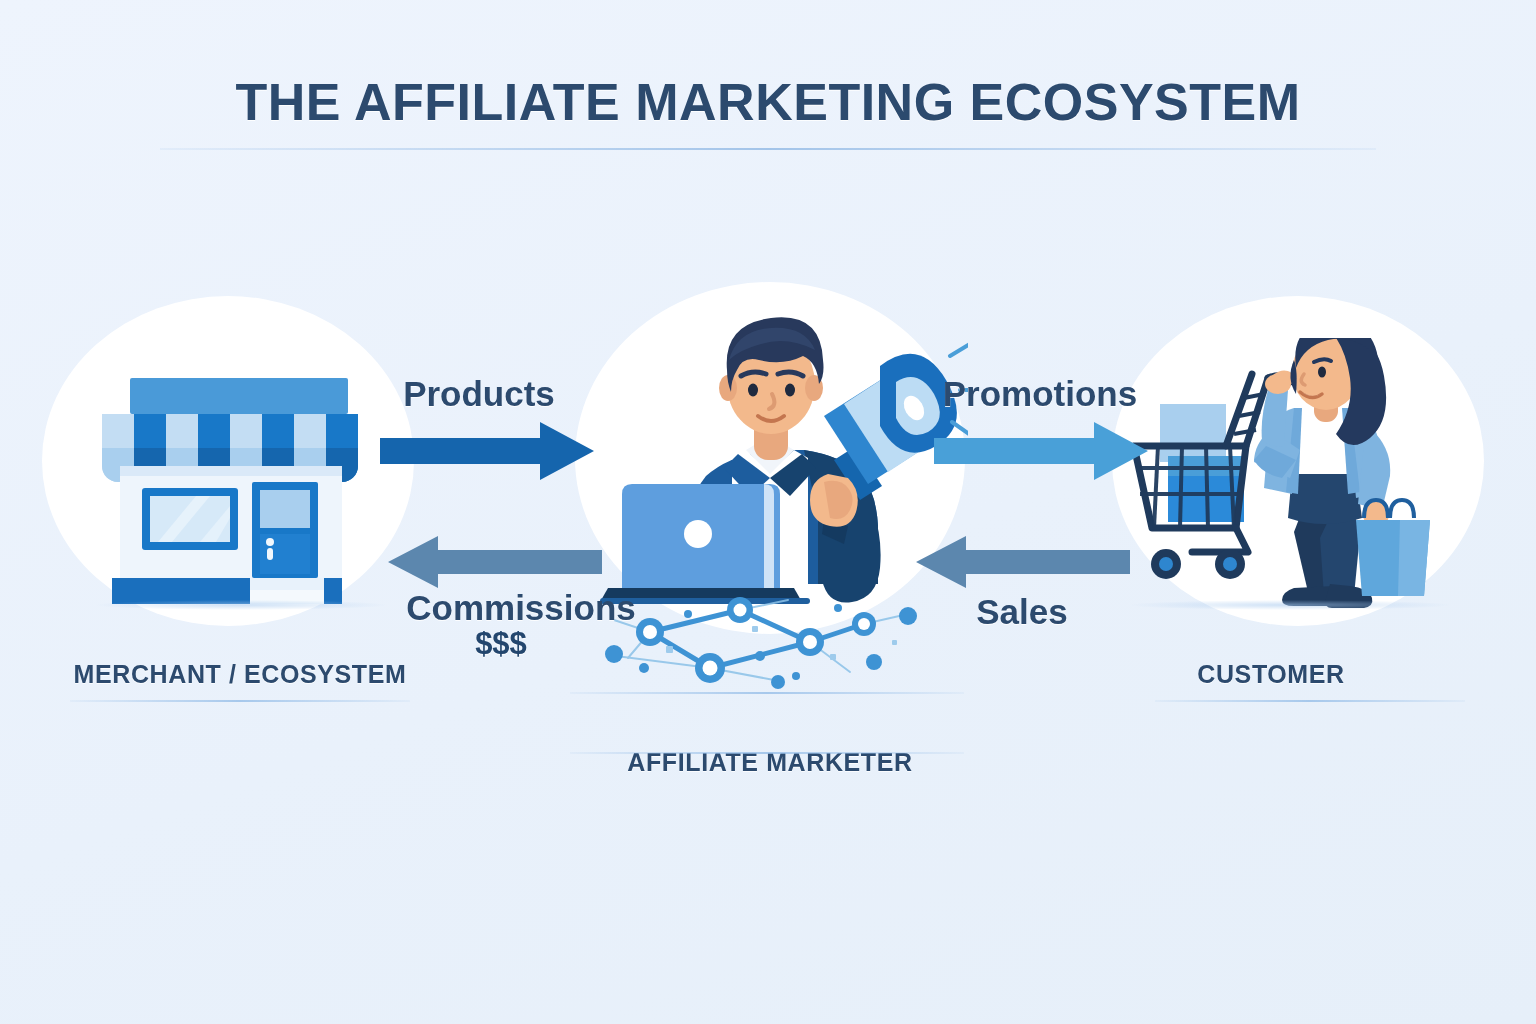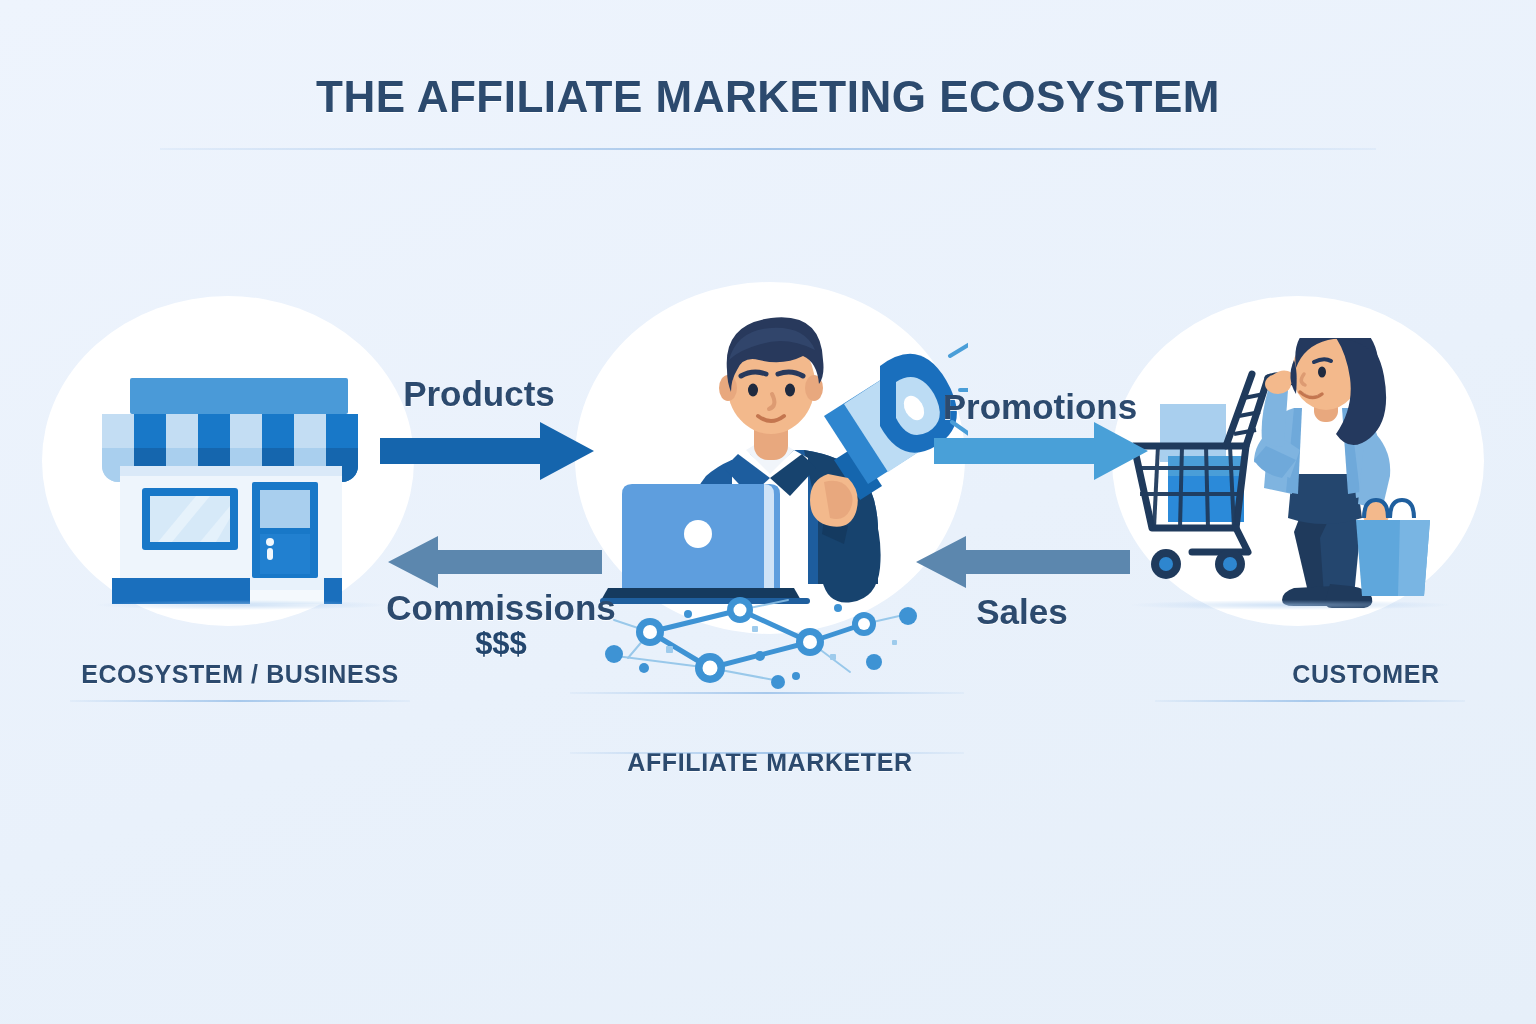--- a/index.html
+++ b/index.html
@@ -16,21 +16,21 @@
     font-family: "Liberation Sans", sans-serif;
   }
 
   
   .title {
     position: absolute;
     top: 72px;
     left: 0;
     width: 100%;
     text-align: center;
-    font-size: 44px;
+    font-size: 52px;
     font-weight: bold;
     letter-spacing: 0.5px;
     color: #2c4a6e;
     text-shadow: 0 1px 0 rgba(255,255,255,0.85);
   }
   .title-rule {
     position: absolute;
     top: 148px;
     left: 160px;
     width: 1216px;
@@ -143,21 +143,21 @@
     <rect x="180" y="156" width="50" height="40" fill="#2c8ad9" opacity="0.45"></rect>
     <circle cx="190" cy="164" r="4" fill="#f2f8fd"></circle>
     <rect x="187" y="170" width="6" height="12" rx="3" fill="#f2f8fd"></rect>
 
     <rect x="32" y="200" width="230" height="26" fill="#1a6fbd"></rect>
     <rect x="170" y="200" width="74" height="26" fill="#e8f2fb"></rect>
     <rect x="170" y="212" width="74" height="14" fill="#f4f9fd"></rect>
   </svg>
   <div class="ground" style="left:96px; top:600px; width:290px;"></div>
 
-  <div class="caption" style="left:40px; top:660px; width:400px;">ECOSYSTEM / BUSINESS</div>
+  <div class="caption" style="left:40px; top:660px; width:400px;">MERCHANT / ECOSYSTEM</div>
   <div class="cap-rule" style="left:70px; top:700px; width:340px;"></div>
 
   <svg width="390" height="330" viewBox="0 0 390 330" style="position:absolute;left:578px;top:298px;">
 
     <path d="M232,168 q36,-10 52,18 q22,42 18,84 q-3,30 -28,34 q-24,4 -30,-22 q-8,-42 -24,-70 z" fill="#17436e"></path>
 
     <path d="M128,178 q22,-20 62,-26 l36,0 q40,6 58,26 q14,16 16,50 l0,58 l-188,0 l0,-58 q2,-34 16,-50 z" fill="#1d5d9e"></path>
 
     <path d="M226,152 q40,6 58,26 q14,16 16,50 l0,58 l-60,0 l0,-68 z" fill="#17436e"></path>
 
@@ -346,37 +346,37 @@
 
     <ellipse cx="204" cy="34" rx="4" ry="5.5" fill="#1f2a3f"></ellipse>
     <path d="M196,24 q10,-5 17,-1" stroke="#24395e" stroke-width="4" fill="none" stroke-linecap="round"></path>
 
     <path d="M186,36 q-6,8 1,11" stroke="#dd9b72" stroke-width="3.5" fill="none" stroke-linecap="round"></path>
     <path d="M182,54 q12,10 22,2" stroke="#c4764f" stroke-width="3.5" fill="none" stroke-linecap="round"></path>
     <path d="M184,54 q10,7 19,2 q-10,5 -19,-2 z" fill="#ffffff"></path>
   </svg>
   <div class="ground" style="left:1130px; top:600px; width:320px;"></div>
 
-  <div class="caption" style="left:1196px; top:660px; width:340px;text-align:center;">CUSTOMER</div>
+  <div class="caption" style="left:1101px; top:660px; width:340px;text-align:center;">CUSTOMER</div>
   <div class="cap-rule" style="left:1155px; top:700px; width:310px;"></div>
 
   <div class="flow-label" style="left:364px; top:374px; width:230px;">Products</div>
   <svg class="arrow" width="220" height="62" viewBox="0 0 220 62" style="left:380px; top:420px;">
     <path d="M0,18 L160,18 L160,2 L214,31 L160,60 L160,44 L0,44 z" fill="#1565ad"></path>
   </svg>
 
-  <div class="flow-label" style="left:920px; top:374px; width:240px;margin-top:13px;">Promotions</div>
+  <div class="flow-label" style="left:920px; top:374px; width:240px;">Promotions</div>
   <svg class="arrow" width="220" height="62" viewBox="0 0 220 62" style="left:934px; top:420px;">
     <path d="M0,18 L160,18 L160,2 L214,31 L160,60 L160,44 L0,44 z" fill="#49a0d8"></path>
   </svg>
 
   <svg class="arrow" width="220" height="56" viewBox="0 0 220 56" style="left:910px; top:534px;">
     <path d="M220,16 L56,16 L56,2 L6,28 L56,54 L56,40 L220,40 z" fill="#5c87ae"></path>
   </svg>
   <div class="flow-label" style="left:922px; top:592px; width:200px;">Sales</div>
 
   <svg class="arrow" width="220" height="56" viewBox="0 0 220 56" style="left:382px; top:534px;">
     <path d="M220,16 L56,16 L56,2 L6,28 L56,54 L56,40 L220,40 z" fill="#5c87ae"></path>
   </svg>
-  <div class="flow-label" style="left:386px; top:588px; width:230px;">Commissions</div>
+  <div class="flow-label" style="left:406px; top:588px; width:230px;">Commissions</div>
   <div class="money" style="left:386px; top:626px; width:230px;">$$$</div>
 
 </div>
 
 </body></html>

